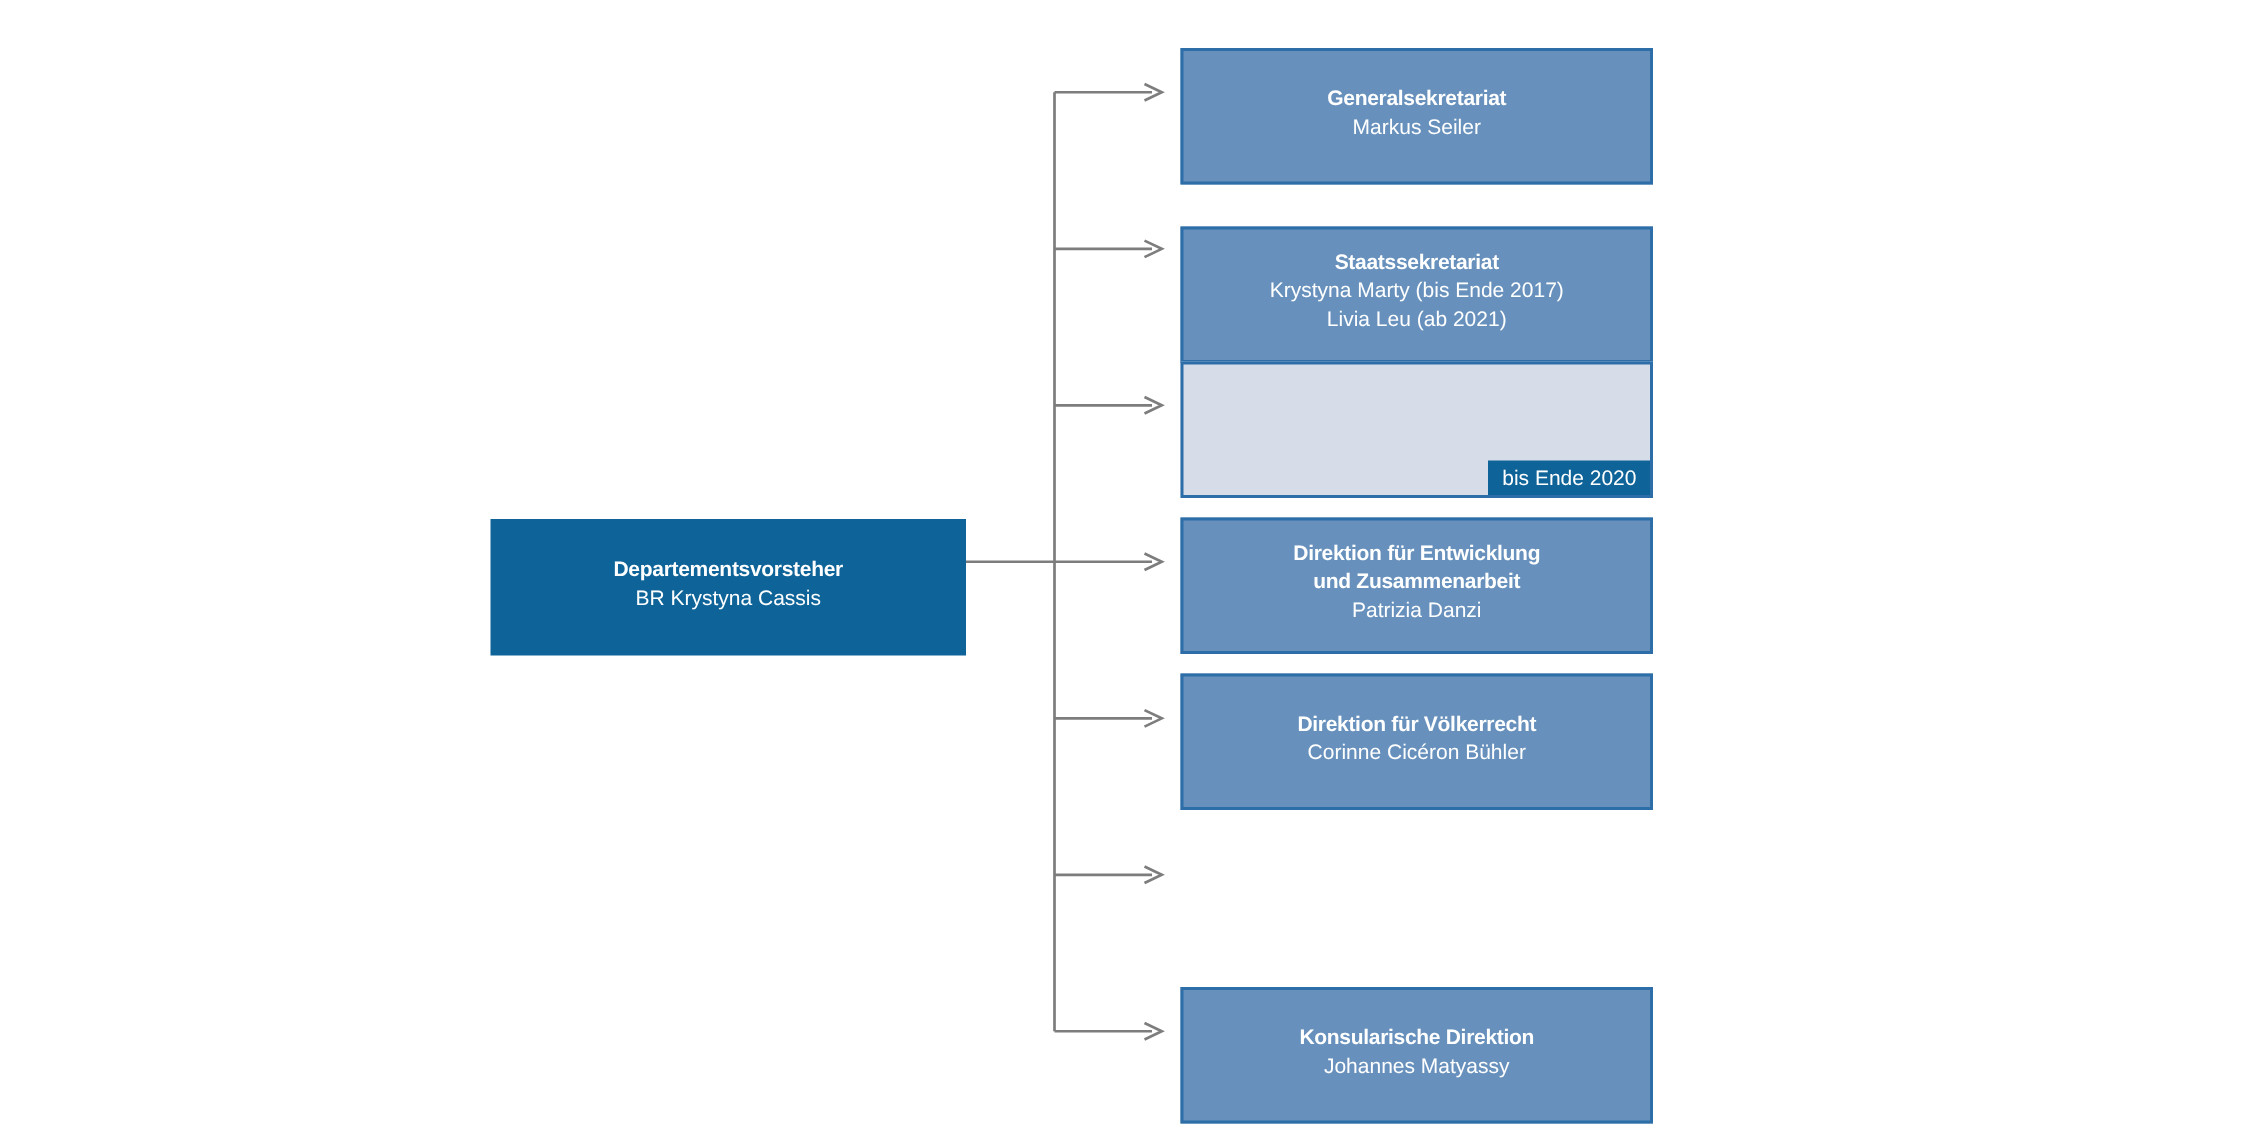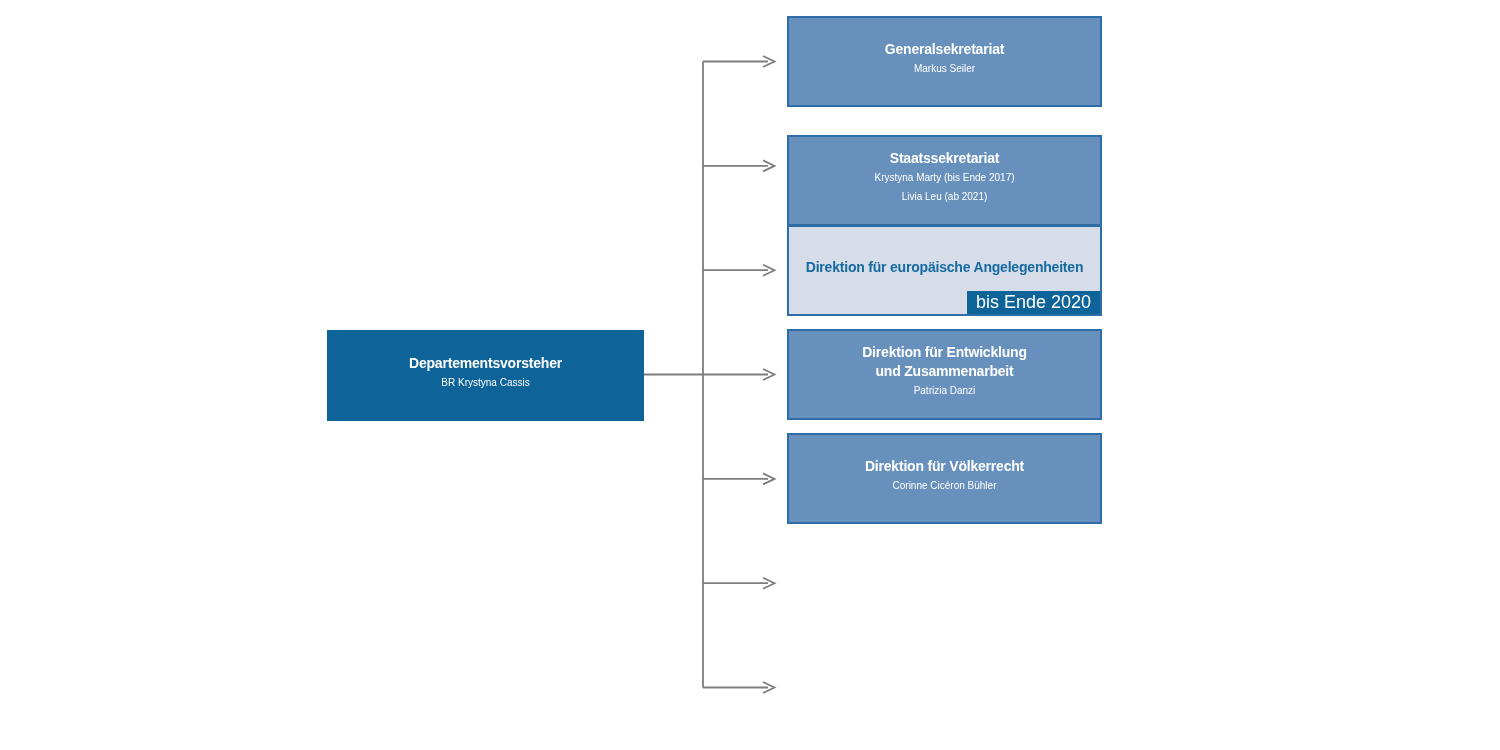--- a/index.html
+++ b/index.html
@@ -14,20 +14,21 @@
   }
   #connector-layer line, #connector-layer polyline {
     stroke: var(--connector, #7d7d7d);
     stroke-width: 1.8;
     fill: none;
   }
   .node {
     position:absolute; box-sizing:border-box;
     display:flex; flex-direction:column; justify-content:center; align-items:center;
     text-align:center;
+    margin-top:16px;
   }
   .node .text-block { transform: translateY(-3px); }
   .root {
     left:327px; top:330px; width:317px; height:91px;
     background: var(--root-fill, #0e6398);
     color:#ffffff;
   }
   .unit {
     left:787px; width:315px; height:91px;
     background: var(--unit-fill, #6791bc);
@@ -36,27 +37,27 @@
   }
   .unit.highlight {
     background: var(--highlight-fill, #d7dce9);
     color: var(--highlight-text, #156a9f);
   }
   .title {
     font-weight:bold; font-size:14px; line-height:19px;
     letter-spacing:-0.2px; white-space:pre-line;
   }
   .people {
-    font-size:10px; line-height:19px; white-space:pre-line;
+    font-size:14px; line-height:19px; white-space:pre-line;
   }
   .badge {
     position:absolute; right:0; bottom:0;
     background: var(--badge-fill, #0e6398);
     color: var(--badge-text, #ffffff);
-    font-size:18px; line-height:19px;
+    font-size:14px; line-height:19px;
     padding:2px 9px;
   }
 </style>
 </head>
 <body>
 
 <div style="position:absolute; inset:0;">
 
   <svg id="connector-layer" viewBox="0 0 1500 750" xmlns="http://www.w3.org/2000/svg">
 
@@ -97,35 +98,40 @@
   <div class="node unit" style="top:135px">
     <div class="text-block">
       <div class="title">Staatssekretariat</div>
       <div class="people">Krystyna Marty (bis Ende 2017)
 Livia Leu (ab 2021)</div>
     </div>
   </div>
 
   <div class="node unit highlight" style="top:224.7px">
     <div class="text-block">
-      <div class="title">Direktion für europäische Angelegenheiten</div>
     </div>
     <div class="badge">bis Ende 2020</div>
   </div>
 
   <div class="node unit" style="top:433.3px">
     <div class="text-block">
       <div class="title">Direktion für Völkerrecht</div>
       <div class="people">Corinne Cicéron Bühler</div>
     </div>
   </div>
 
   <div class="node unit" style="top:329px">
     <div class="text-block">
       <div class="title">Direktion für Entwicklung
 und Zusammenarbeit</div>
       <div class="people">Patrizia Danzi</div>
     </div>
   </div>
 
 
+  <div class="node unit" style="top:642px">
+    <div class="text-block">
+      <div class="title">Konsularische Direktion</div>
+      <div class="people">Johannes Matyassy</div>
+    </div>
+  </div>
 
 </div>
 
 </body></html>

